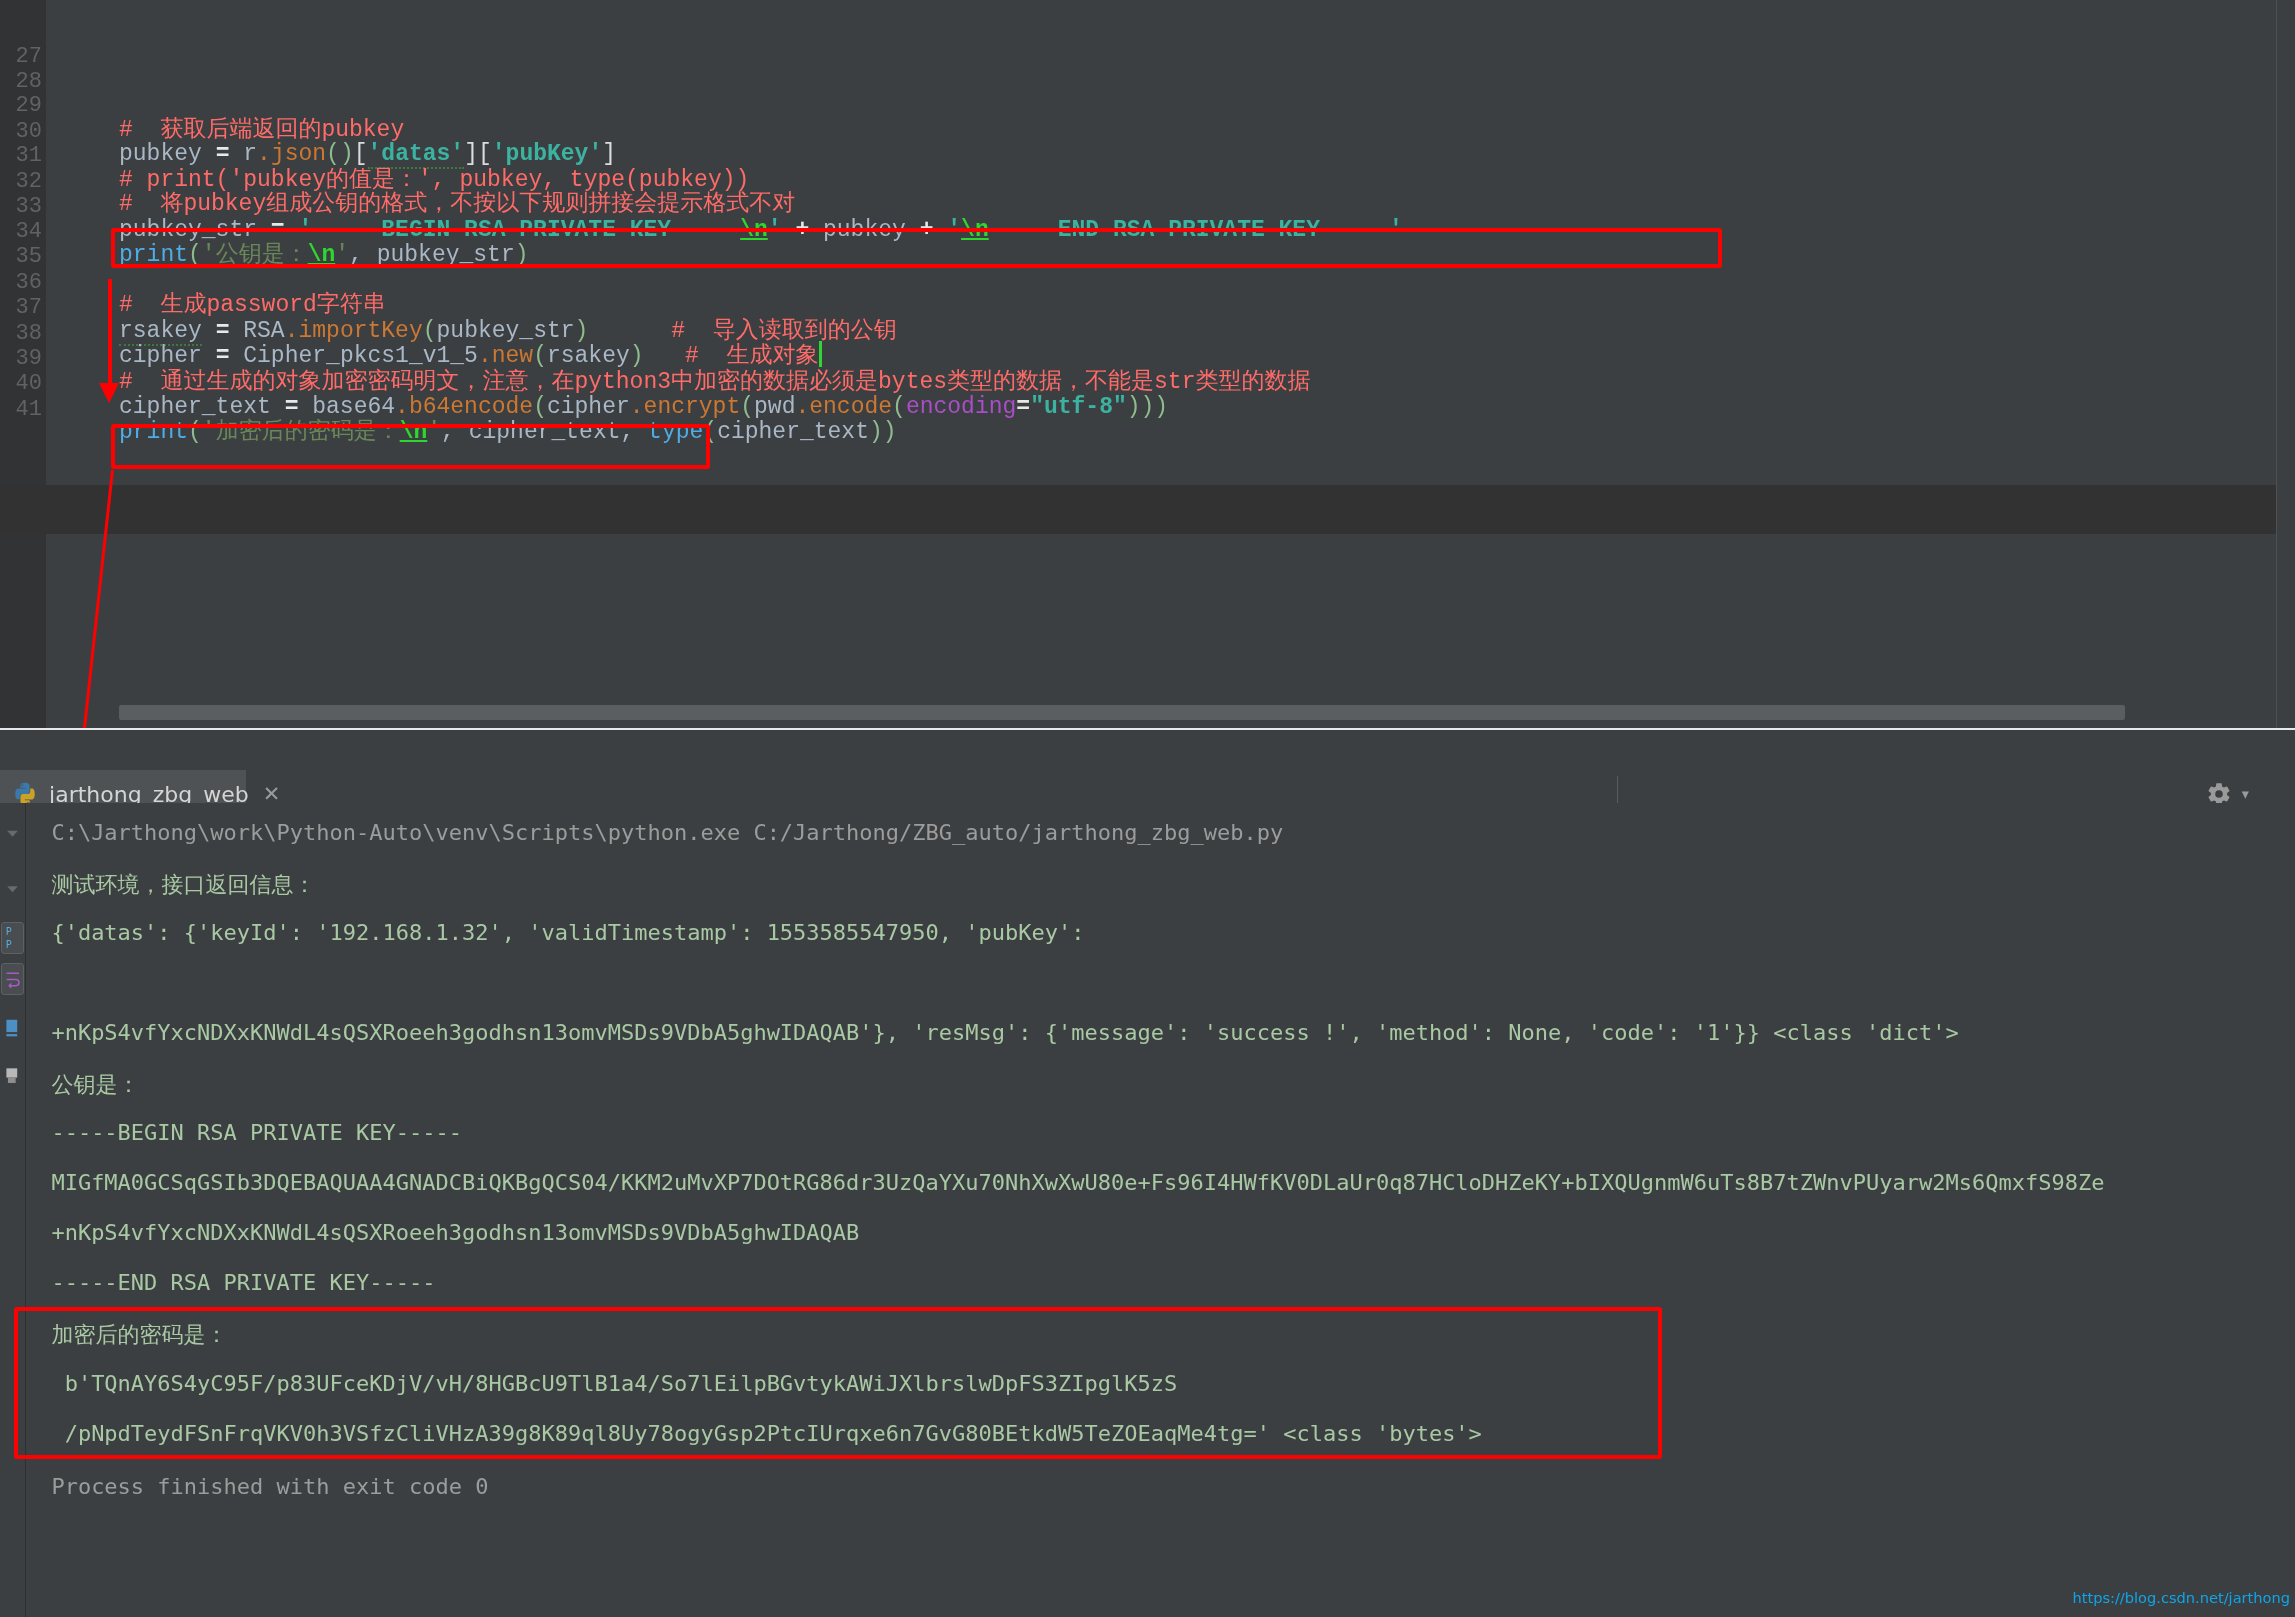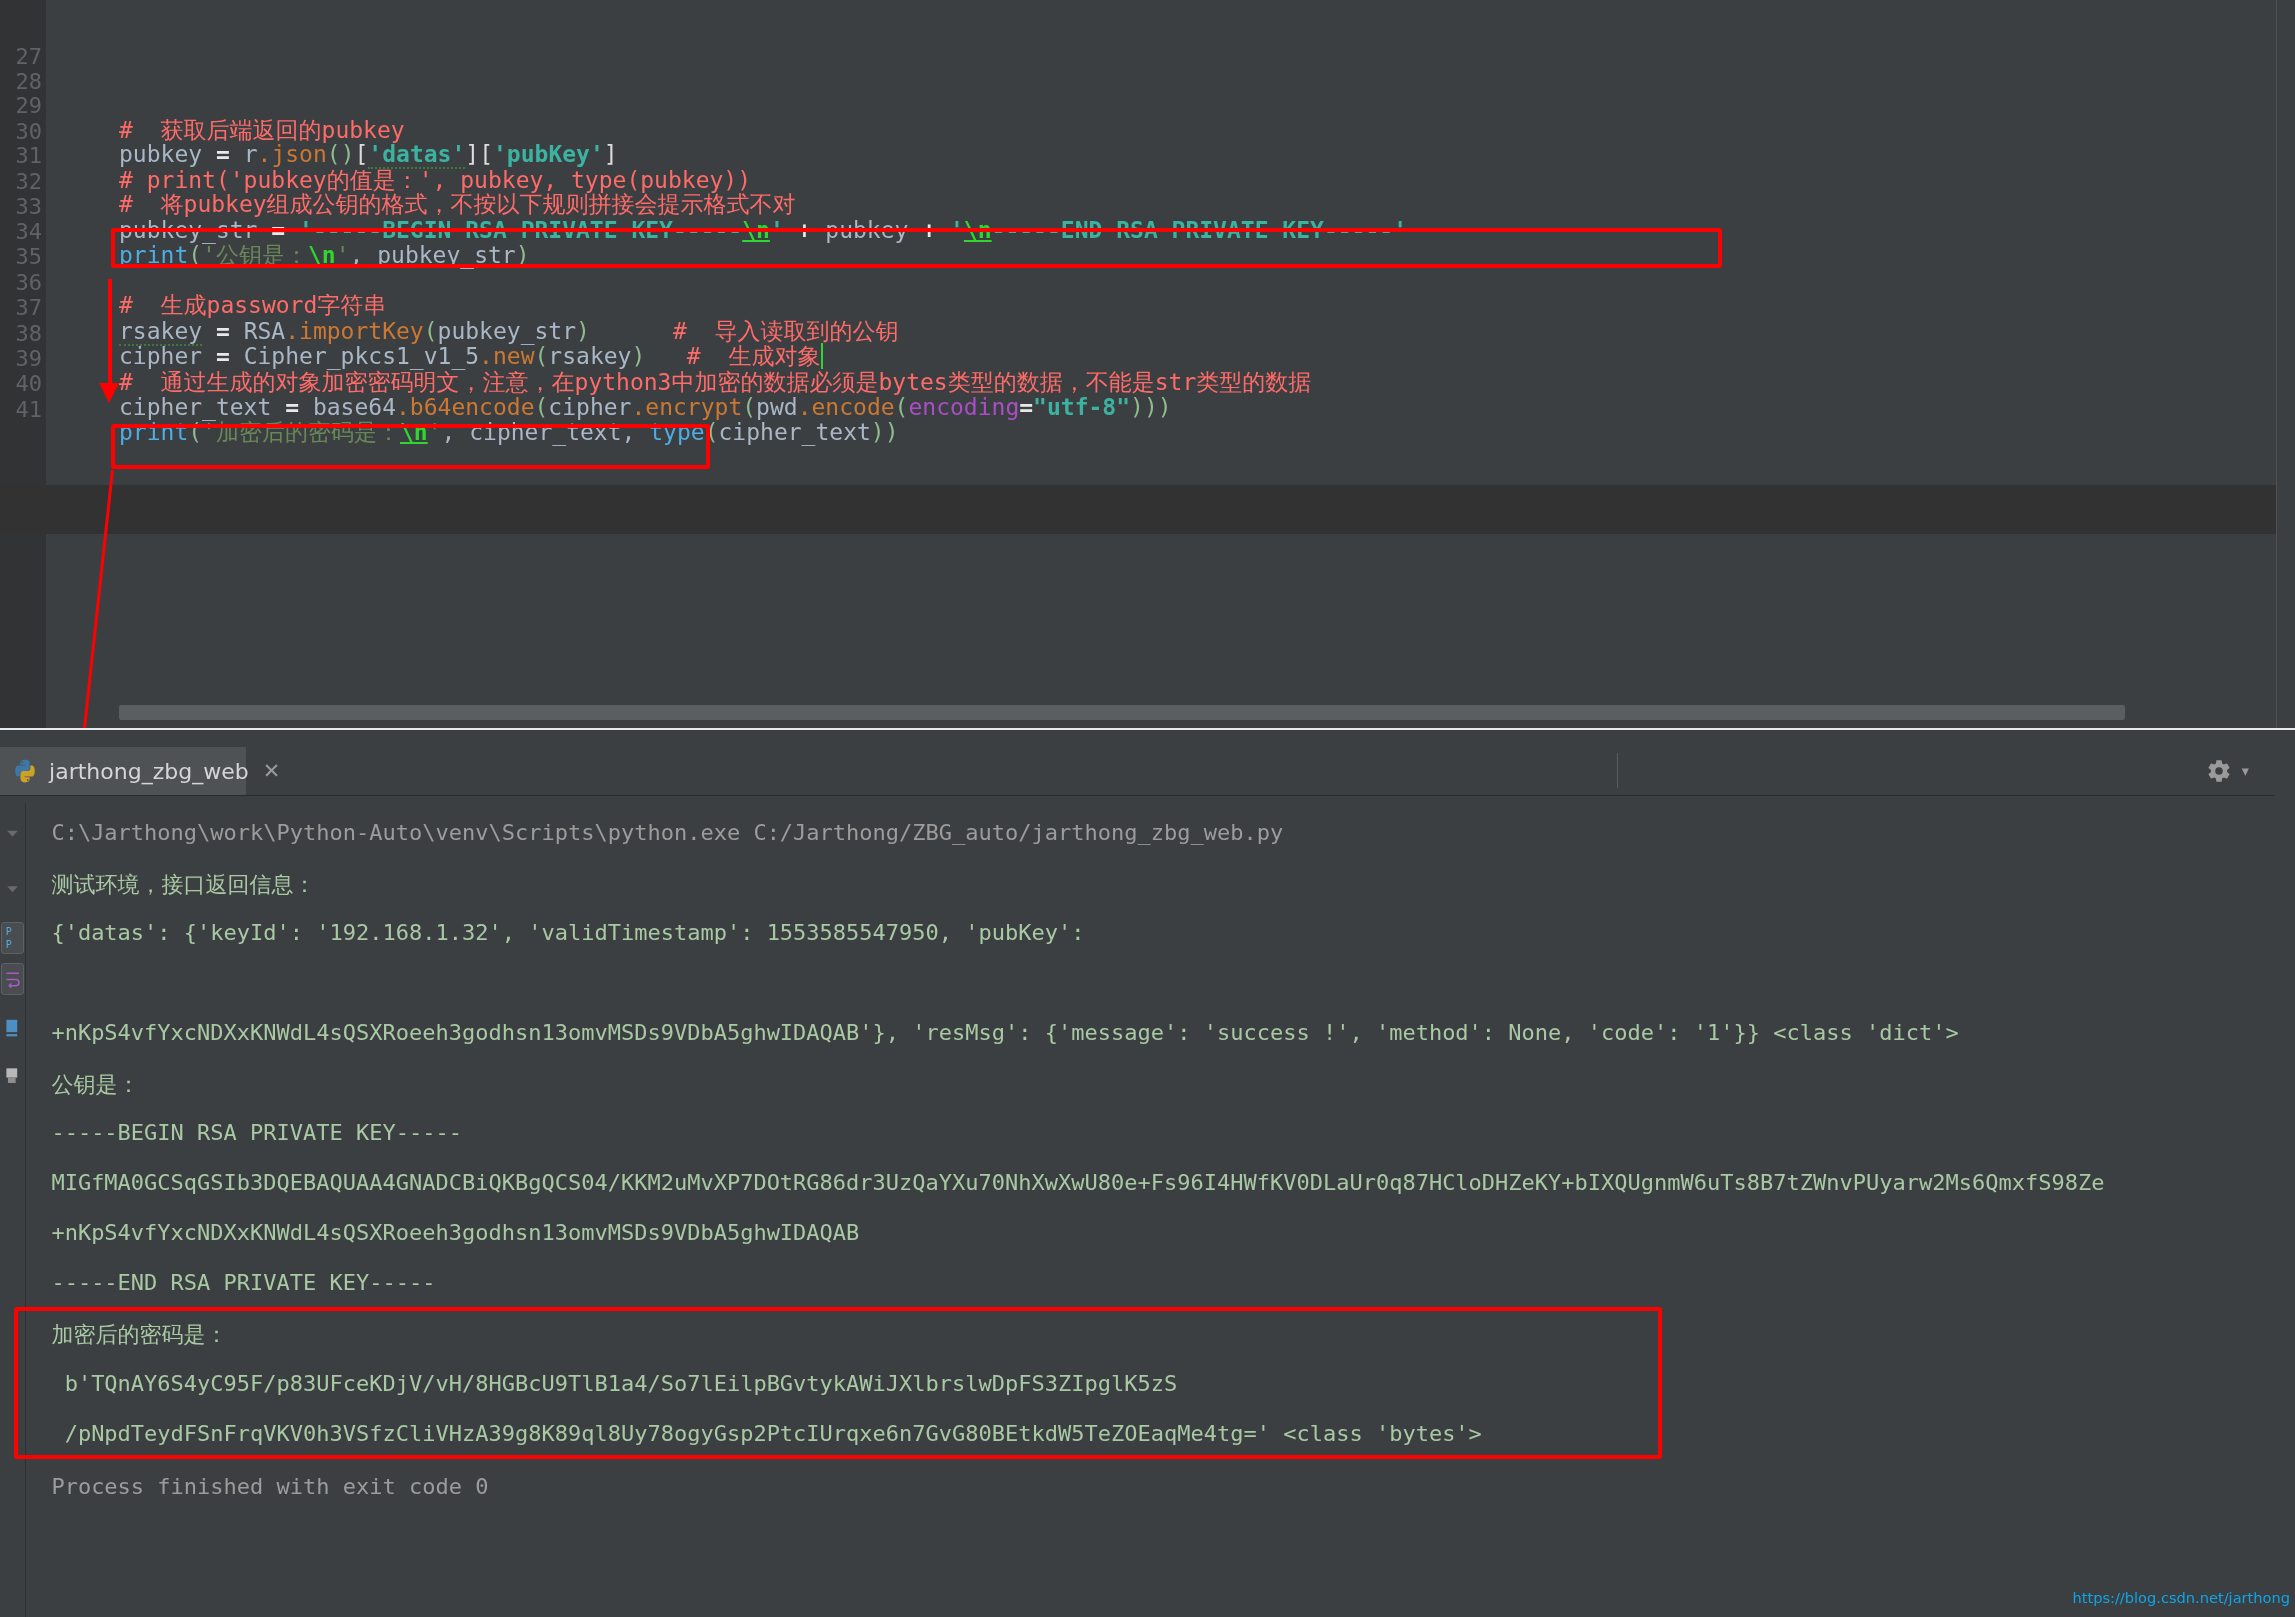--- a/index.html
+++ b/index.html
@@ -2,21 +2,21 @@
 <html style="font-size:12.3px"><head>
 <meta charset="utf-8">
 <style>
   html,body{margin:0;padding:0;background:#3c3f41;}
   body{
     width:2295px;height:1617px;position:relative;overflow:hidden;
     font-family:"DejaVu Sans Mono","Liberation Mono",monospace;
   }
 
   
-  #editor{position:absolute;left:0;top:0;width:2295px;height:687px;background:#3c3f41;}
+  #editor{position:absolute;left:0;top:0;width:2295px;height:687px;background:#3c3f41;font-family:Liberation Mono, monospace;}
   #editor-gutter{position:absolute;left:0;top:0;width:46px;height:728px;background:#313335;}
   #editor-gutter2{position:absolute;left:46px;top:0;width:73px;height:728px;background:#3c3f41;}
   #editor-rightstrip{position:absolute;right:0;top:0;width:17.7px;height:728px;background:#3c3f41;border-left:0.8px solid #4e5254;}
 
   .code-line{position:absolute;left:0;width:2295px;height:49px;line-height:49px;white-space:pre;font-size:23px;}
   .lnum{position:absolute;left:0;width:42px;text-align:right;color:#606366;font-size:22px;}
   .ctext{position:absolute;left:119px;color:#a9b7c6;}
   .t-var{color:#a9b7c6;}
   .t-comment{color:#ff6b68;}
   .t-str{color:#6a8759;}
@@ -39,21 +39,21 @@
 
   
   .redbox{position:absolute;border:4.6px solid #ff0000;border-radius:3.1px;box-sizing:border-box;pointer-events:none;}
   .redline{position:absolute;background:#ff0000;transform-origin:top left;}
   .redarrowhead{position:absolute;width:0;height:0;}
 
   
   #console{position:absolute;left:0;top:728px;width:2295px;height:889px;background:#3c3f41;}
   #console-divider{position:absolute;left:0;top:0;width:2295px;height:2.3px;background:#e8e8e8;}
   #console-topgap{position:absolute;left:0;top:2.3px;width:2295px;height:25px;background:#3c3f41;}
-  #tabstrip{position:absolute;left:0;top:19px;width:2274px;height:48px;background:#3c3f41;border-bottom:0.8px solid #2b2b2b;}
+  #tabstrip{position:absolute;left:0;top:42px;width:2274px;height:48px;background:#3c3f41;border-bottom:0.8px solid #2b2b2b;}
   #tab-active{position:absolute;left:0;top:0;height:48px;width:246px;background:#4e5254;display:flex;align-items:center;padding-left:12.3px;box-sizing:border-box;}
   #tab-label{color:#d5d5d5;font-size:22px;font-family:"DejaVu Sans","Liberation Sans",sans-serif;margin-left:10.8px;}
   #tab-close{color:#9a9a9a;font-size:21px;margin-left:14px;font-family:"DejaVu Sans","Liberation Sans",sans-serif;}
   #tabstrip-sep{position:absolute;left:1617px;top:6.2px;width:0.8px;height:35px;background:#5a5d5f;}
   #gear-wrap{position:absolute;right:23px;top:10.8px;display:flex;align-items:center;gap:7.7px;}
 
   #console-sidebar{position:absolute;left:0;top:75px;width:25.4px;height:815px;background:#3c3f41;border-right:0.8px solid #2e3133;}
   .side-btn{position:absolute;left:0.8px;width:23px;height:32px;}
   .side-btn.framed{background:#4a4d4f;border:0.8px solid #5d6164;border-radius:3.1px;box-sizing:border-box;}
 

